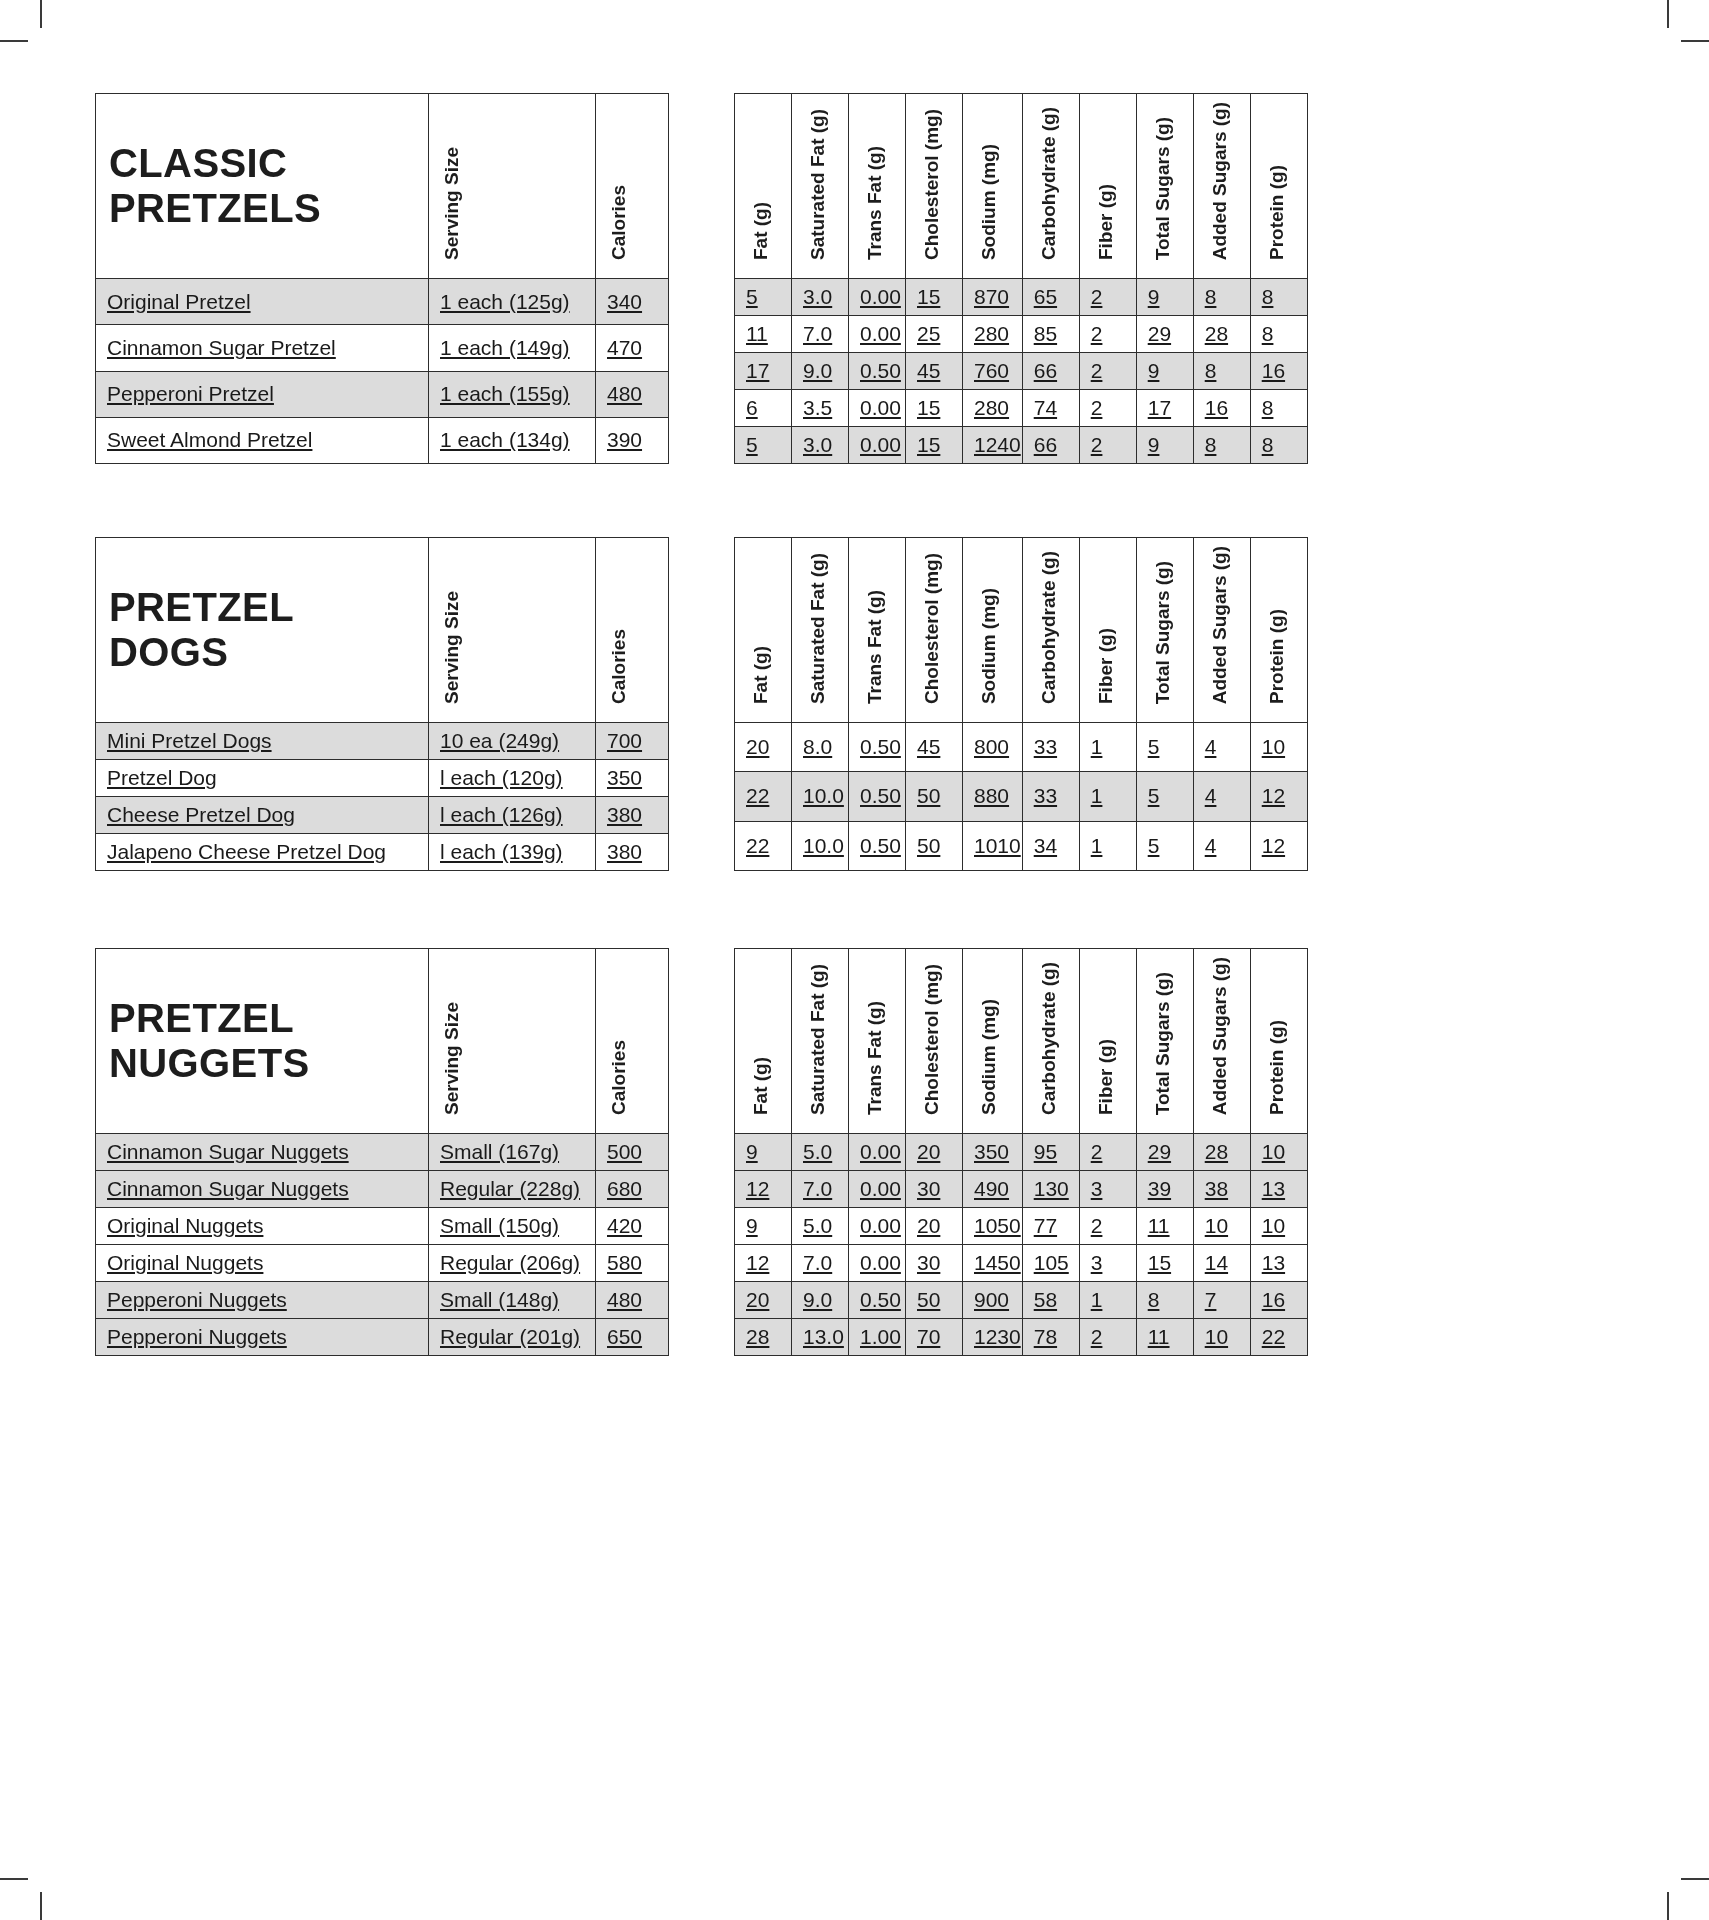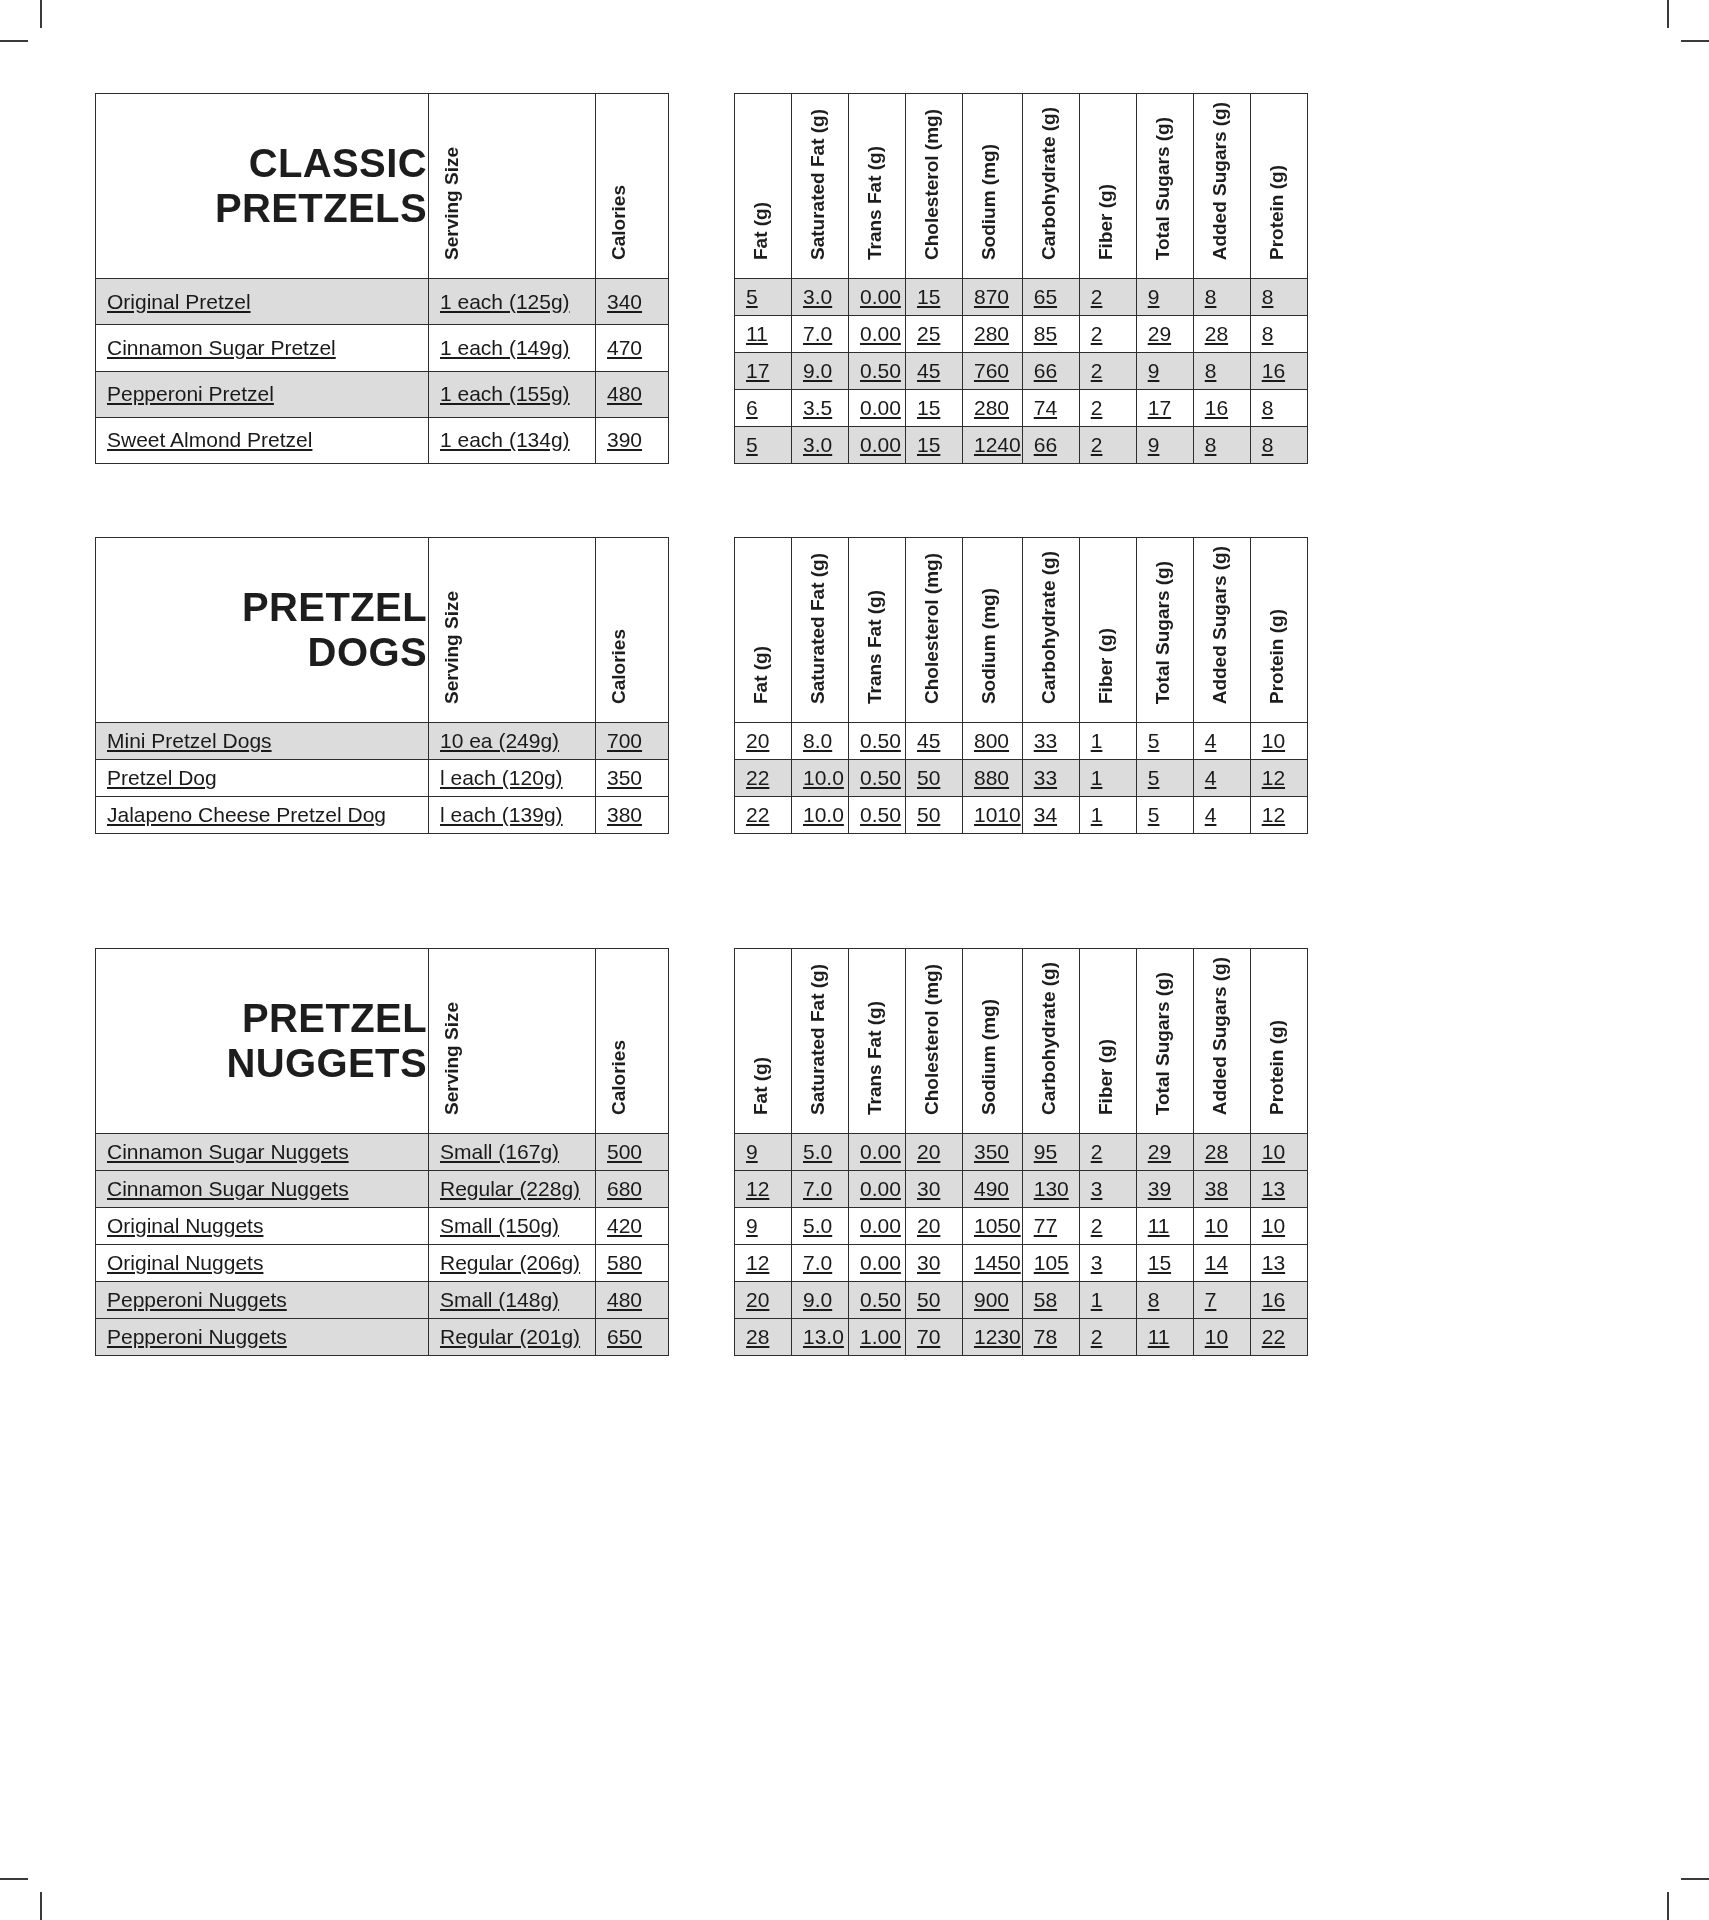--- a/index.html
+++ b/index.html
@@ -39,21 +39,21 @@
     border: 1px solid #2d2d2d;
   }
   .header-row th {
     height: 182px;
     vertical-align: bottom;
     background: #ffffff;
     font-weight: 700;
   }
   .header-row th.title-cell {
     vertical-align: middle;
-    text-align: right;
+    text-align: left;
     padding-left: 13px;
   }
   .section-title {
     display: block;
     font-size: 40px;
     font-weight: 800;
     line-height: 1.12;
     letter-spacing: 0.4px;
     white-space: pre-line;
     color: #1d1d1d;
@@ -268,20 +268,25 @@
             <tr class="shaded">
               <td>Mini Pretzel Dogs</td>
               <td>10 ea (249g)</td>
               <td>700</td>
             </tr>
             <tr>
               <td>Pretzel Dog</td>
               <td>l each (120g)</td>
               <td>350</td>
             </tr>
+            <tr class="shaded">
+              <td>Cheese Pretzel Dog</td>
+              <td>l each (126g)</td>
+              <td>380</td>
+            </tr>
             <tr>
               <td>Jalapeno Cheese Pretzel Dog</td>
               <td>l each (139g)</td>
               <td>380</td>
             </tr>
           </tbody>
     </table>
 
     <table class="right-table">
       <colgroup>

